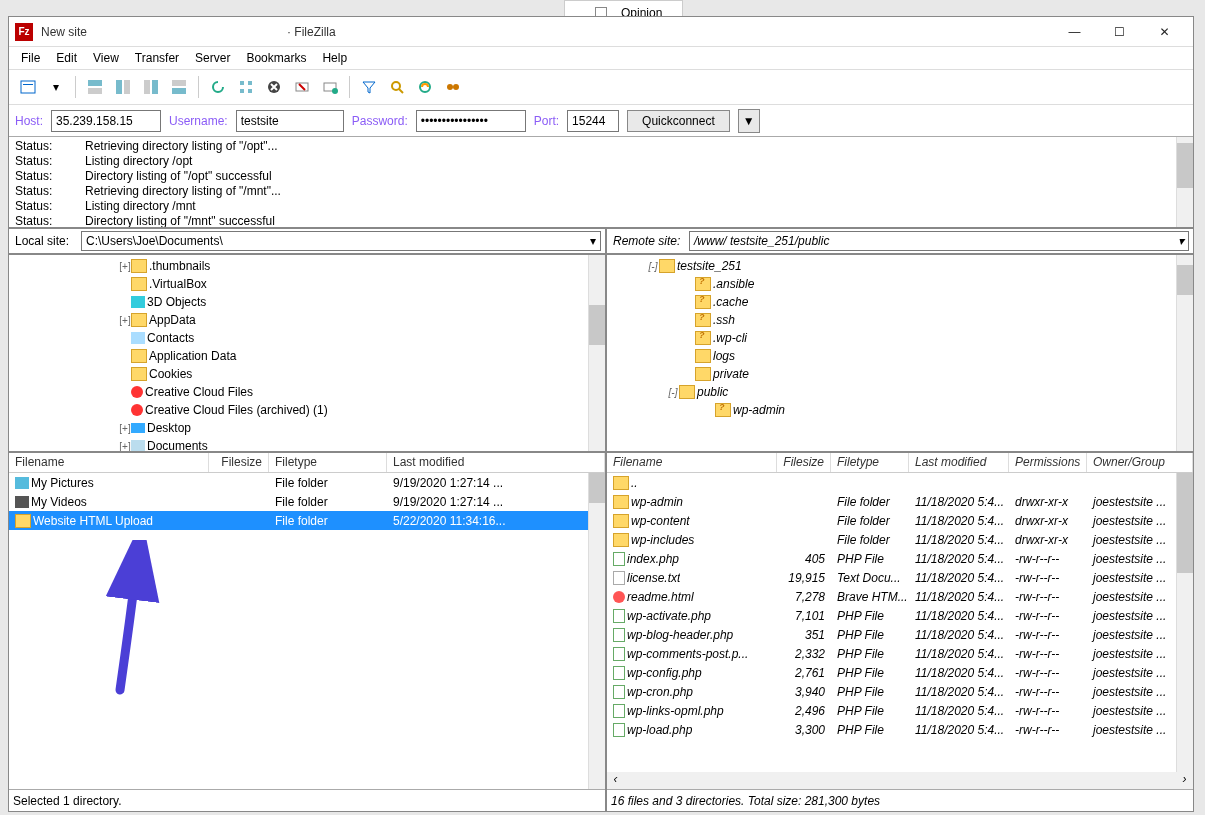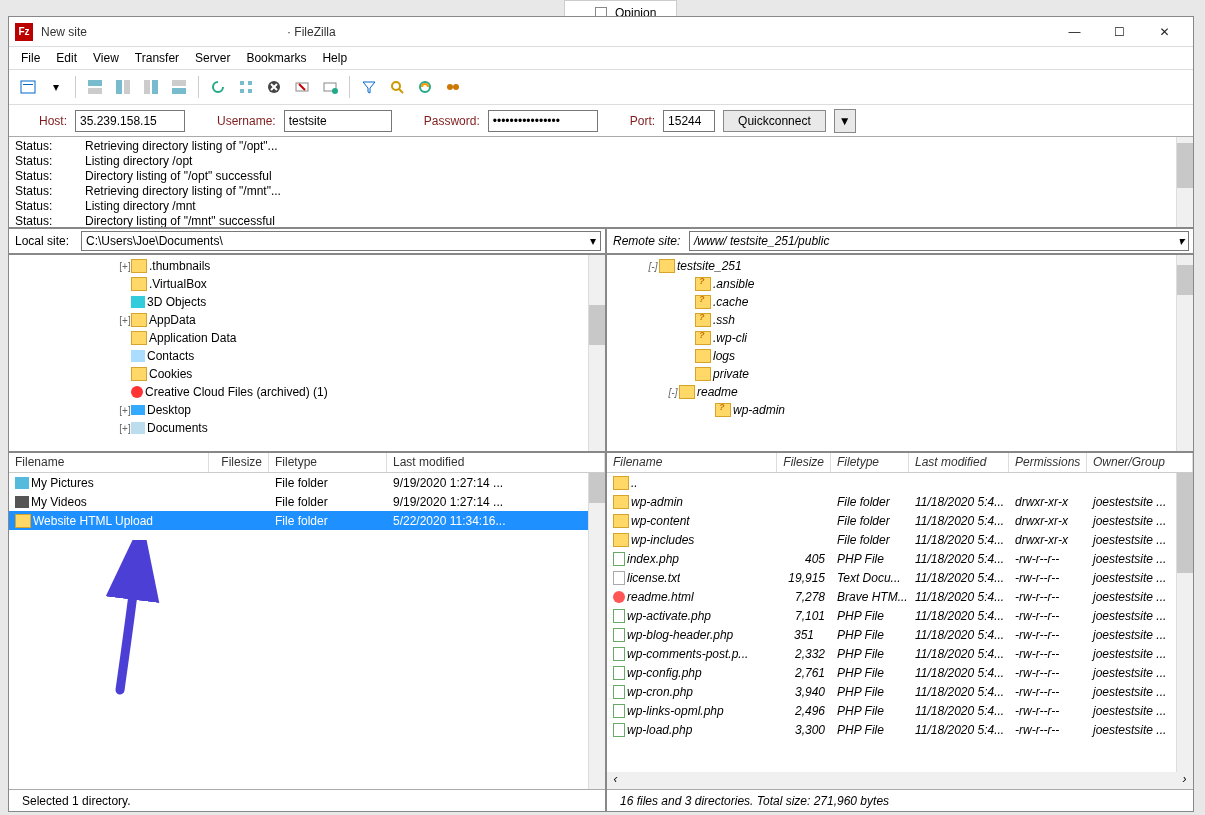--- a/index.html
+++ b/index.html
@@ -10,21 +10,21 @@
 .title-text { color: #333; font-size: 12px; }
 .win-controls { margin-left: auto; display: flex; }
 .win-btn { width: 45px; height: 28px; display:flex;align-items:center;justify-content:center; color:#222; }
 .menubar { height: 22px; display: flex; gap: 4px; padding: 0 6px; align-items: center; }
 .menu-item { padding: 2px 6px; cursor:default; }
 .toolbar { height: 36px; border-top:1px solid #ddd; border-bottom:1px solid #ddd; display:flex; align-items:center; padding:0 6px; gap:2px; }
 .tbtn { width:26px; height:26px; border:1px solid transparent; display:flex;align-items:center;justify-content:center; }
 .tbtn svg { width:18px;height:18px; }
 .sep { width:1px; height:22px; background:#ccc; margin:0 4px; }
 .quickbar { height: 32px; display:flex; align-items:center; gap:8px; padding:0 6px; border-bottom:1px solid #aaa;}
-.quickbar label { color:#7f1d1d;margin-left:24px; }
+.quickbar label { color:#8b5cf6; }
 .quickbar input { border:1px solid #777; padding:2px 4px; height:22px; }
 .quickconnect { border:1px solid #888; padding:3px 14px; background:#e9e9e9; cursor:default;}
 .dropbtn { border:1px solid #888; width:22px;height:24px; display:flex;align-items:center;justify-content:center;background:#e9e9e9;}
 .log { height:92px; overflow:auto; border-bottom:2px solid #888; padding:2px 6px; position:relative;}
 .log-row { display:flex; gap:20px; line-height:15px;}
 .log-row .st { width:50px; }
 .splitpanes { flex:1; display:flex; }
 .pane { display:flex; flex-direction:column; border-right:2px solid #888; }
 .pane.left { width: 598px; }
 .pane.right { flex:1;font-style:italic; }
@@ -37,27 +37,27 @@
 .folder-ico { background:#ffd868; border:1px solid #d6a32b; width:14px;height:11px;}
 .folder-q { position:relative; }
 .folder-q::after { content:"?"; position:absolute; left:3px; top:-2px; font-size:9px; font-weight:bold; color:#c07000;}
 .listhdr { height:20px; background:#fff; border-bottom:1px solid #ccc; display:flex; }
 .listhdr .col { border-right:1px solid #ddd; padding:2px 6px; color:#333;}
 .filelist { flex:1; overflow:auto; position:relative; }
 .filelist .row { display:flex; height:19px; align-items:center; }
 .filelist .row.selected { background:#1e90ff; color:#fff; }
 .filelist .cell { padding:0 6px; overflow:hidden; white-space:nowrap; }
 .ficon { width:16px; height:14px; margin-right:2px; flex-shrink:0;}
-.statusbar { height:22px; border-top:1px solid #aaa; padding:2px 13px; display:flex;align-items:center;}
+.statusbar { height:22px; border-top:1px solid #aaa; padding:2px 4px; display:flex;align-items:center;}
 .arrow-annot { position:absolute; left:90px; top:540px; pointer-events:none; z-index:50;}
 .vscroll { width:17px; background:#f0f0f0; border-left:1px solid #ddd; position:absolute; right:0; top:0; bottom:0;}
 .vscroll .thumb { background:#c8c8c8; width:100%; }
 .hscroll { height:17px; background:#f0f0f0; display:flex; }
 .hscroll .track{flex:1;background:#f0f0f0;}
-.bg-tab { position:absolute; top:0; left:564px; height:24px; border:1px solid #ccc; background:#fff; padding:3px 20px 3px 30px; border-bottom:none; display:flex;align-items:center; gap:8px;}
+.bg-tab { position:absolute; top:0; left:564px; height:24px; border:1px solid #ccc; background:#fff; padding:3px 20px 3px 30px; border-bottom:none; display:flex;align-items:center; gap:14px;}
 .bg-tab .cb{width:12px;height:12px;border:1px solid #888;}
 .rel{position:relative;}
 .flex1{flex:1;}
 .txtcut{overflow:hidden;text-overflow:ellipsis;}
 .tree-indent{display:inline-block;}
 </style>
 </head>
 <body>
 
 <div class="bg-tab">
@@ -253,34 +253,40 @@
             </div>
             <div class="tree-node">
               <span class="tree-indent" style="width:110px"></span>
               <span class="exp">[+]</span>
               <span class="ficon folder-ico"></span>
               <span>AppData</span>
             </div>
             <div class="tree-node">
               <span class="tree-indent" style="width:110px"></span>
               <span class="exp"></span>
-              <span class="ficon folder-ico"></span>
-              <span>Application Data</span>
-            </div>
-            <div class="tree-node">
-              <span class="tree-indent" style="width:110px"></span>
-              <span class="exp"></span>
               <span class="ficon" style="background:#adf;width:14px;height:12px"></span>
               <span>Contacts</span>
             </div>
             <div class="tree-node">
               <span class="tree-indent" style="width:110px"></span>
               <span class="exp"></span>
               <span class="ficon folder-ico"></span>
+              <span>Application Data</span>
+            </div>
+            <div class="tree-node">
+              <span class="tree-indent" style="width:110px"></span>
+              <span class="exp"></span>
+              <span class="ficon folder-ico"></span>
               <span>Cookies</span>
+            </div>
+            <div class="tree-node">
+              <span class="tree-indent" style="width:110px"></span>
+              <span class="exp"></span>
+              <span class="ficon" style="background:#f33;border-radius:50%;width:12px;height:12px"></span>
+              <span>Creative Cloud Files</span>
             </div>
             <div class="tree-node">
               <span class="tree-indent" style="width:110px"></span>
               <span class="exp"></span>
               <span class="ficon" style="background:#f33;border-radius:50%;width:12px;height:12px"></span>
               <span>Creative Cloud Files (archived) (1)</span>
             </div>
             <div class="tree-node">
               <span class="tree-indent" style="width:110px"></span>
               <span class="exp">[+]</span>
@@ -392,21 +398,21 @@
             <div class="tree-node">
               <span class="tree-indent" style="width:76px"></span>
               <span class="exp"></span>
               <span class="ficon folder-ico"></span>
               <span>private</span>
             </div>
             <div class="tree-node">
               <span class="tree-indent" style="width:60px"></span>
               <span class="exp">[-]</span>
               <span class="ficon folder-ico"></span>
-              <span>readme</span>
+              <span>public</span>
             </div>
             <div class="tree-node">
               <span class="tree-indent" style="width:96px"></span>
               <span class="exp"></span>
               <span class="ficon folder-ico folder-q"></span>
               <span>wp-admin</span>
             </div>
           </div>
         <div class="vscroll">
             <div class="thumb" style="height:30px;margin-top:10px"></div>
@@ -508,21 +514,21 @@
               <div class="cell" style="width:78px">PHP File</div>
               <div class="cell" style="width:100px">11/18/2020 5:4...</div>
               <div class="cell" style="width:78px">-rw-r--r--</div>
               <div class="cell flex1 txtcut">joestestsite ...</div>
             </div>
             <div class="row">
               <div class="cell" style="width:170px;display:flex;align-items:center">
                 <span class="ficon" style="background:#fff;border:1px solid #6a6;width:12px;height:14px"></span>
                 <span class="txtcut">wp-blog-header.php</span>
               </div>
-              <div class="cell" style="width:54px;text-align:center">351</div>
+              <div class="cell" style="width:54px;text-align:right">351</div>
               <div class="cell" style="width:78px">PHP File</div>
               <div class="cell" style="width:100px">11/18/2020 5:4...</div>
               <div class="cell" style="width:78px">-rw-r--r--</div>
               <div class="cell flex1 txtcut">joestestsite ...</div>
             </div>
             <div class="row">
               <div class="cell" style="width:170px;display:flex;align-items:center">
                 <span class="ficon" style="background:#fff;border:1px solid #6a6;width:12px;height:14px"></span>
                 <span class="txtcut">wp-comments-post.p...</span>
               </div>
@@ -580,21 +586,21 @@
         <div class="vscroll">
             <div class="thumb" style="height:100px;"></div>
           </div>
       </div>
       <div class="hscroll">
           <span style="width:17px;text-align:center">‹</span>
           <div class="track"></div>
           <span style="width:17px;text-align:center">›</span>
         </div>
       <div class="statusbar">
-          <span>16 files and 3 directories. Total size: 271,960 bytes</span>
+          <span>16 files and 3 directories. Total size: 281,300 bytes</span>
         </div>
     </div>
 
   </div>
 </div>
 
 <svg class="arrow-annot" width="80" height="160">
   <defs>
       <marker id="ah" markerWidth="10" markerHeight="10" refX="5" refY="3" orient="auto">
         <path d="M0,0 L0,6 L9,3 z" fill="#4b3fd6"></path>

